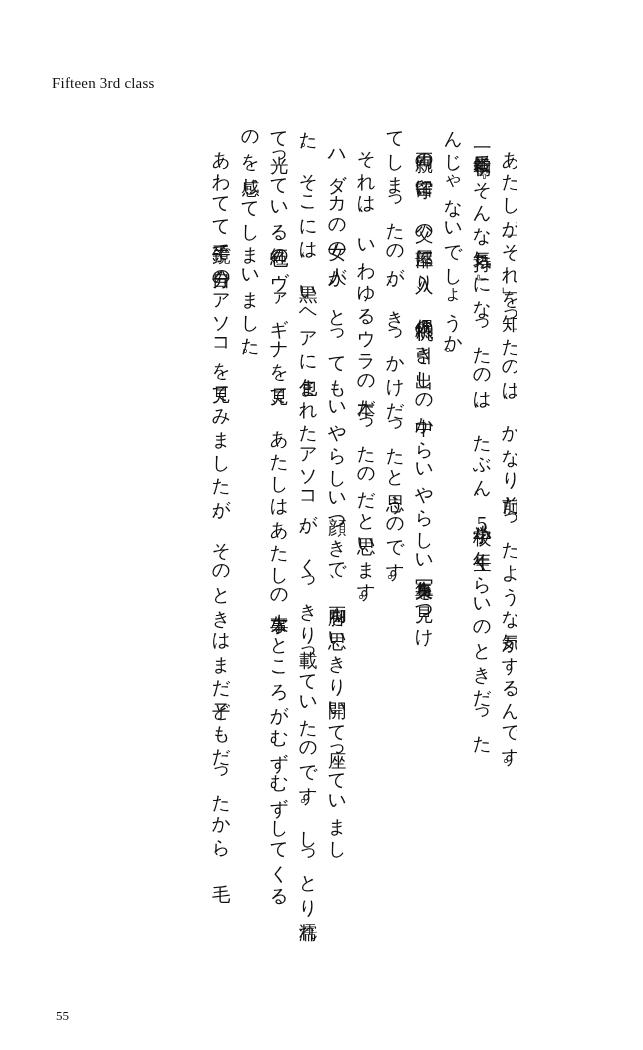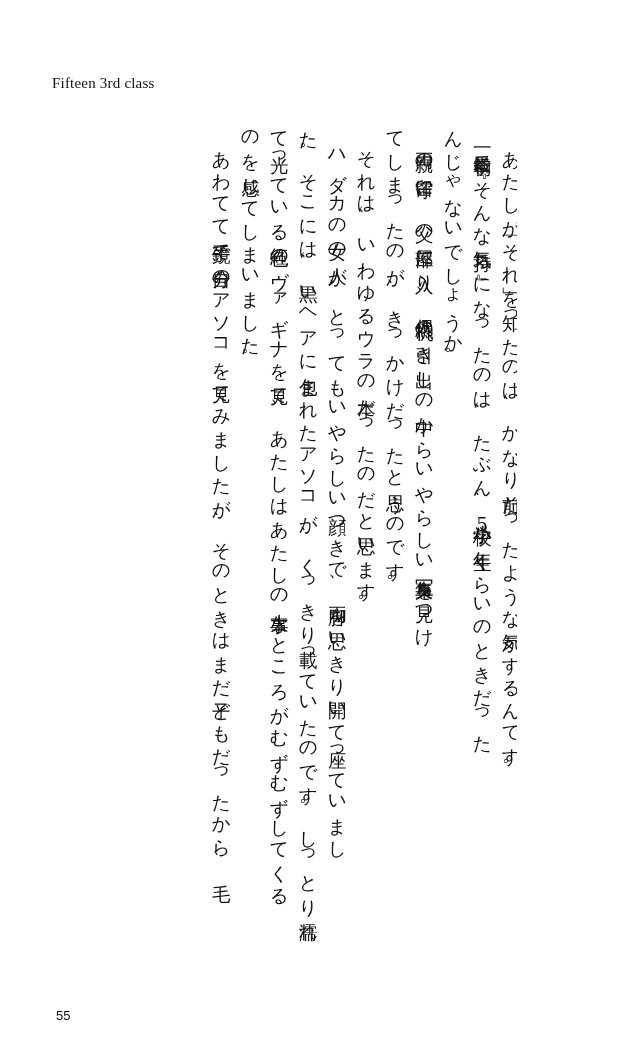--- a/index.html
+++ b/index.html
@@ -25,21 +25,21 @@
     font-family: "Liberation Serif", serif;
     font-size: 15px;
     letter-spacing: 0.2px;
     color: #111111;
     white-space: nowrap;
   }
   .page-number {
     position: absolute;
     left: 56px;
     top: 1008px;
-    font-family: Liberation Sans, sans-serif;
+    font-family: Liberation Serif, serif;
     font-size: 13px;
     color: #111111;
   }
 
   
   .vtext-area {
     position: absolute;
     top: 118px;
     left: 30px;
     width: 583px;

